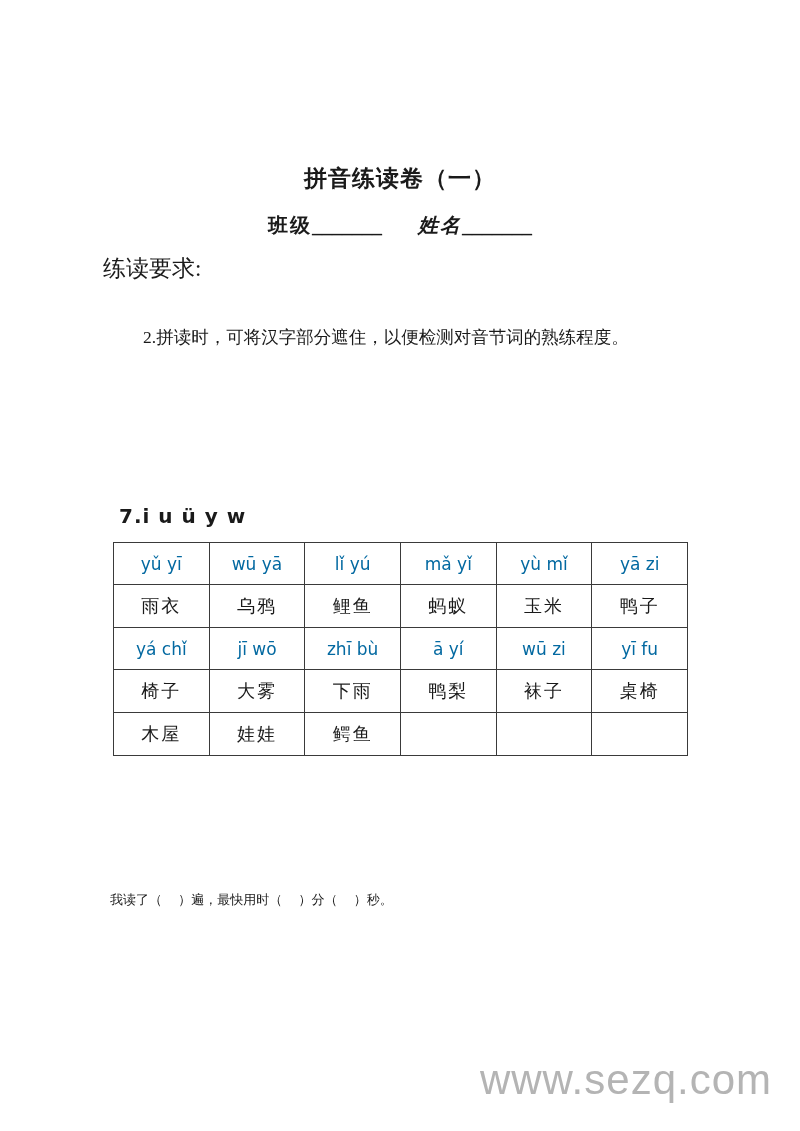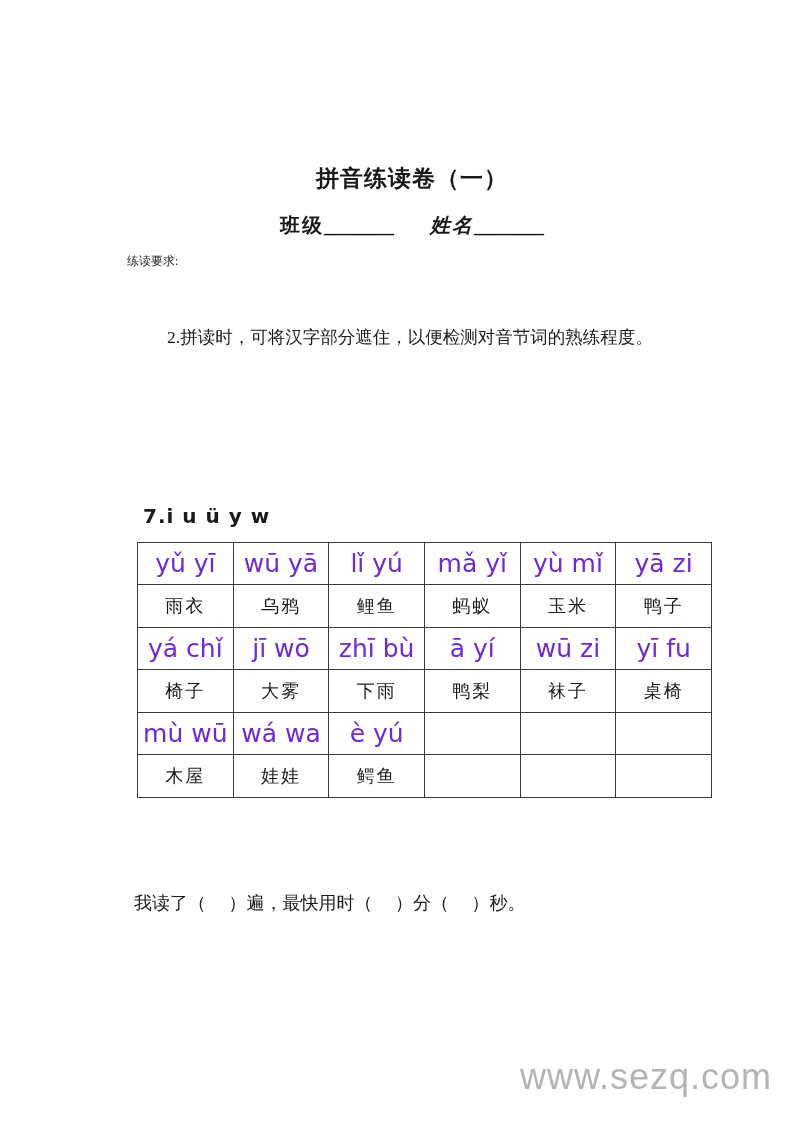--- a/index.html
+++ b/index.html
@@ -4,40 +4,40 @@
 <style>
   html, body { margin: 0; padding: 0; }
   body {
     width: 800px; height: 1131px;
     background: #ffffff;
     position: relative;
     overflow: hidden;
     font-family: "Liberation Serif", "DejaVu Serif", serif;
     color: #1a1a1a;
   }
-  .page { position: absolute; inset: 0; margin-left: 24px; }
+  .page { position: absolute; inset: 0; }
 
   .title {
     position: absolute; top: 163px; left: 0; right: 0;
     margin: 0; text-align: center;
     font-size: 23px; font-weight: bold; letter-spacing: 1px;
   }
 
   .id-line {
     position: absolute; top: 212px; left: 0; right: 0;
     text-align: center;
     font-size: 20px; font-weight: bold; letter-spacing: 2px;
     white-space: nowrap;
   }
   .id-line .blank { letter-spacing: 0; font-weight: bold; }
   .id-line .name-group { margin-left: 36px; font-style: italic; }
 
   .req-heading {
     position: absolute; left: 103px; top: 253px;
-    font-size: 12px;
+    font-size: 23px;
   }
   .req-item {
     position: absolute; margin: 0;
     font-size: 17.5px; line-height: 40px;
   }
   .req-item-1 { left: 143px; top: 293px; }
   .req-item-2 { left: 143px; top: 317px; }
   .req-item-3 { left: 102px; top: 375px; width: 586px; text-indent: 41px; }
 
   .section-heading {
@@ -52,37 +52,37 @@
     border-collapse: collapse; table-layout: fixed;
   }
   .word-table td {
     border: 1px solid #3a3a3a;
     text-align: center; vertical-align: middle;
     padding: 0; overflow: hidden;
   }
   .pinyin-row td {
     height: 41px;
     font-family: "DejaVu Sans", "Liberation Sans", sans-serif;
-    font-size: 25px; color: #6d28d9;
+    font-size: 17px; color: #0369a1;
   }
   .hanzi-row td {
     height: 42px;
     font-family: "Liberation Serif", "DejaVu Serif", serif;
     font-size: 18px; letter-spacing: 2px;
   }
 
   .footer-line {
     position: absolute; left: 110px; top: 891px;
-    font-size: 18px;
+    font-size: 13px;
   }
 
   .watermark {
     position: absolute; right: 28px; top: 1056px;
     font-family: "Liberation Sans", "DejaVu Sans", sans-serif;
-    font-size: 36px; color: #b4b4b4; letter-spacing: 1px; text-align: center;
+    font-size: 42px; color: #b4b4b4; letter-spacing: 1px; text-align: center;
   }
 </style>
 </head>
 <body>
 
 <div class="page">
 
   <h1 class="title">拼音练读卷（一）</h1>
 
   <div class="id-line"><span>班级</span><span class="blank">_______</span><span class="name-group">姓名</span><span class="blank">_______</span></div>
@@ -119,28 +119,20 @@
       <td>yī fu</td>
     </tr>
     <tr class="hanzi-row">
       <td>椅子</td>
       <td>大雾</td>
       <td>下雨</td>
       <td>鸭梨</td>
       <td>袜子</td>
       <td>桌椅</td>
     </tr>
-    <tr class="pinyin-row">
-      <td>mù wū</td>
-      <td>wá wa</td>
-      <td>è yú</td>
-      <td></td>
-      <td></td>
-      <td></td>
-    </tr>
     <tr class="hanzi-row">
       <td>木屋</td>
       <td>娃娃</td>
       <td>鳄鱼</td>
       <td></td>
       <td></td>
       <td></td>
     </tr>
   </tbody>
     </table>

